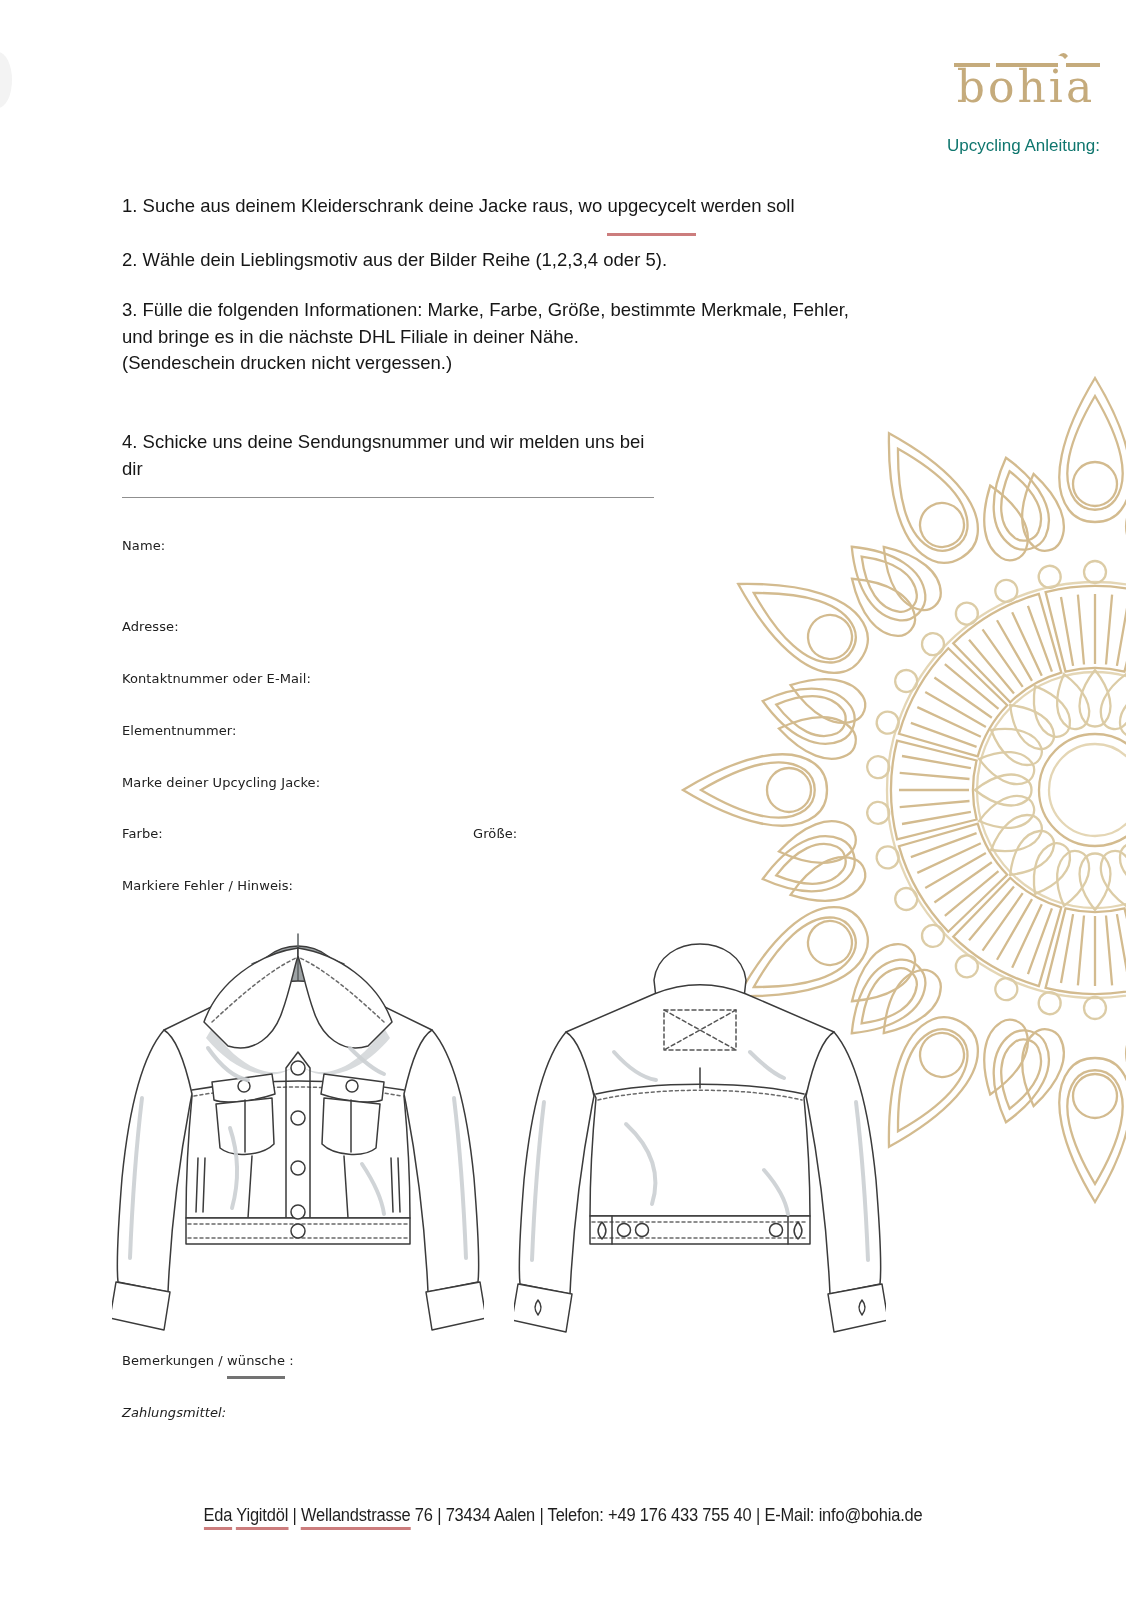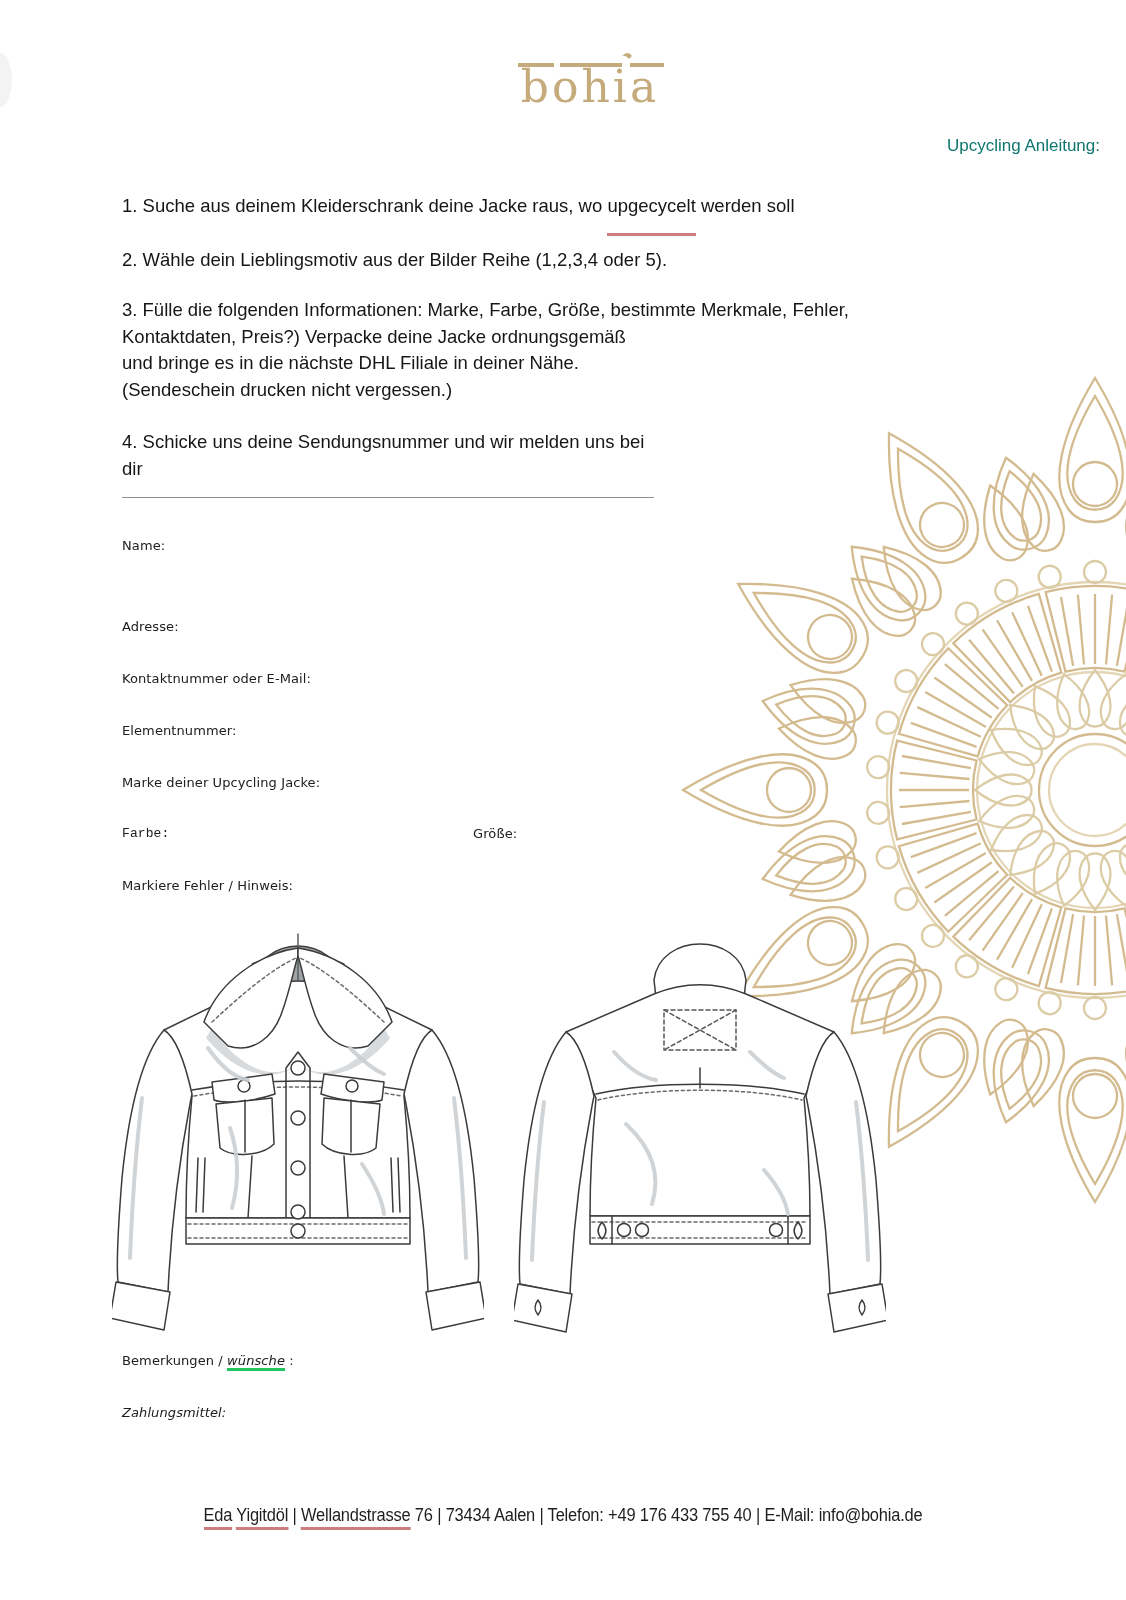--- a/index.html
+++ b/index.html
@@ -1,26 +1,26 @@
 <!DOCTYPE html>
 <html><head>
 <meta charset="utf-8">
 <style>
   html,body{margin:0;padding:0;background:#ffffff;}
   .page{position:relative;width:1126px;height:1600px;background:#ffffff;overflow:hidden;
         font-family:"Liberation Sans",sans-serif;color:#1c1c1c;}
   .abs{position:absolute;}
   
-  .logo-wrap{left:16px;right:0;top:48px;text-align:center;padding-left:37px;}
+  .logo-wrap{left:16px;right:0;top:48px;text-align:right;padding-left:37px;}
   
   .title{left:0;width:1100px;top:136px;text-align:right;font-size:17px;color:#0f766e;}
   
   .instr{left:122px;font-size:18.5px;line-height:26.5px;color:#161616;}
   .sc-red{border-bottom:3px solid rgba(199,111,111,0.9);padding-bottom:17px;}
-  .ul-gold{border-bottom:3px solid #22c55e;padding-bottom:0;font-style:italic;}
+  .ul-gold{border-bottom:3px solid #737373;padding-bottom:8px;}
   .divider{left:122px;top:497px;width:532px;height:0;border-top:1px solid #8f8f8f;}
   
   .flabel{left:122px;font-family:"DejaVu Sans",sans-serif;font-size:13px;color:#202020;letter-spacing:0.1px;}
   
   .mandala{left:675px;top:370px;z-index:1;}
   .jacket{z-index:2;}
   
   .footer{left:0;right:0;top:1505px;text-align:center;font-size:17.5px;color:#1e1e1e;
           letter-spacing:-0.2px;transform:scaleX(0.94);transform-origin:50% 50%;}
   .footer .sc-red{border-bottom:3.5px solid rgba(199,111,111,0.9);padding-bottom:2px;}
@@ -178,38 +178,37 @@
   </div>
 
   <div class="abs title">Upcycling Anleitung:</div>
 
   <div class="abs instr" style="top:193px;"><span>1. Suche aus deinem Kleiderschrank deine Jacke raus, wo </span><span class="sc-red">upgecycelt</span><span> werden soll</span></div>
 
   <div class="abs instr" style="top:247px;">2. Wähle dein Lieblingsmotiv aus der Bilder Reihe (1,2,3,4 oder 5).</div>
 
   <div class="abs instr" style="top:297px;">
     <div>3. Fülle die folgenden Informationen: Marke, Farbe, Größe, bestimmte Merkmale, Fehler,</div>
-    <div>Kontaktdaten, Preis?) Verpacke deine Jacke ordnungsgemäß</div>
     <div>und bringe es in die nächste DHL Filiale in deiner Nähe.</div>
     <div>(Sendeschein drucken nicht vergessen.)</div>
   </div>
 
   <div class="abs instr" style="top:429px;">
     <div>4. Schicke uns deine Sendungsnummer und wir melden uns bei</div>
     <div>dir</div>
   </div>
 
   <div class="abs divider"></div>
 
   <div class="abs flabel" style="top:538px;">Name:</div>
   <div class="abs flabel" style="top:591px;margin-top:28px;">Adresse:</div>
   <div class="abs flabel" style="top:671px;">Kontaktnummer oder E-Mail:</div>
   <div class="abs flabel" style="top:723px;">Elementnummer:</div>
   <div class="abs flabel" style="top:775px;">Marke deiner Upcycling Jacke:</div>
-  <div class="abs flabel" style="top:826px;font-family:Liberation Mono, monospace;">Farbe:</div>
+  <div class="abs flabel" style="top:826px;">Farbe:</div>
   <div class="abs flabel" style="top:826px;left:473px;">Größe:</div>
   <div class="abs flabel" style="top:878px;">Markiere Fehler / Hinweis:</div>
 
   <svg class="abs jacket" style="left:112px;top:918px;" width="372" height="416" viewBox="0 0 372 416">
     <g stroke="#3b3b3b" stroke-width="1.5" fill="#ffffff" stroke-linejoin="round" stroke-linecap="round">
 
       <path d="M136,70 C150,14 222,14 236,70 L230,96 L142,96 Z" fill="#9ea3a5"></path>
       <path d="M186,16 L186,64" fill="none" stroke="#5a5f61"></path>
       <path d="M140,46 C170,33 202,33 232,46" fill="none" stroke="#5a5f61"></path>
       <path d="M150,70 L222,70 L218,122 L154,122 Z" fill="#c2c6c8"></path>

